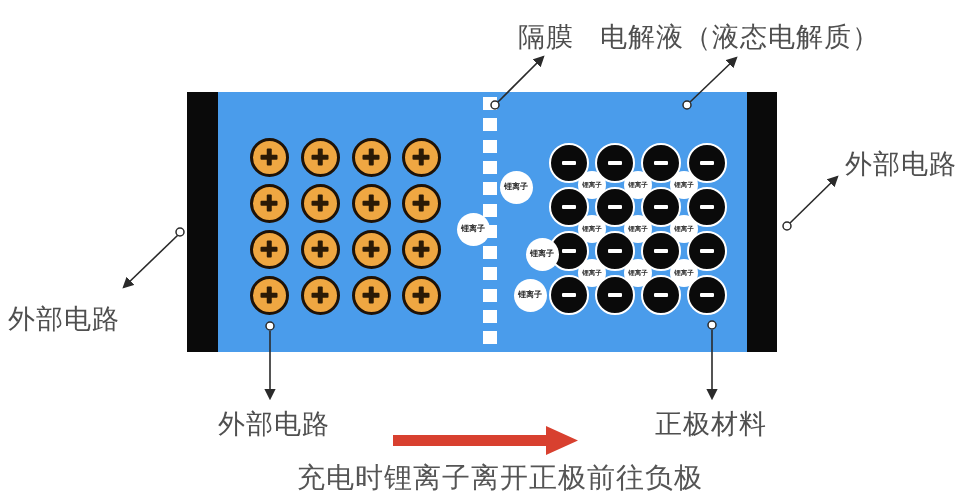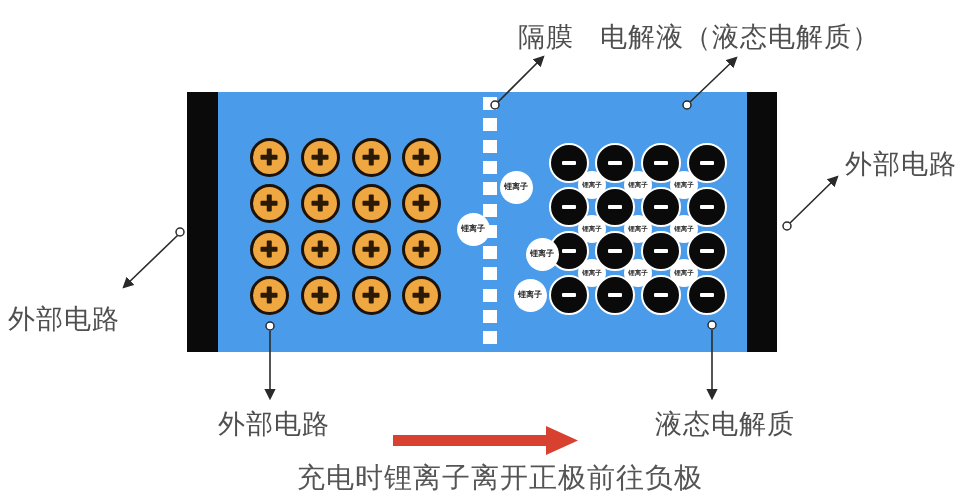--- a/index.html
+++ b/index.html
@@ -196,15 +196,15 @@
       <circle cx="712" cy="325" r="4"></circle>
     </g>
     <path d="M393,435 L546,435 L546,426 L578,440.5 L546,455 L546,446 L393,446 z" fill="#d8402f"></path>
   </svg>
 
   <div class="diagram-label" style="left:518px;top:19px;">隔膜</div>
   <div class="diagram-label" style="left:600px;top:19px;">电解液（液态电解质）</div>
   <div class="diagram-label" style="left:8px;top:301px;">外部电路</div>
   <div class="diagram-label" style="left:845px;top:146px;">外部电路</div>
   <div class="diagram-label" style="left:218px;top:406px;">外部电路</div>
-  <div class="diagram-label" style="left:655px;top:406px;">液态电解质</div>
+  <div class="diagram-label" style="left:655px;top:406px;">正极材料</div>
   <div class="diagram-label caption" style="left:297px;top:459px;">充电时锂离子离开正极前往负极</div>
 </div>
 
 </body></html>

